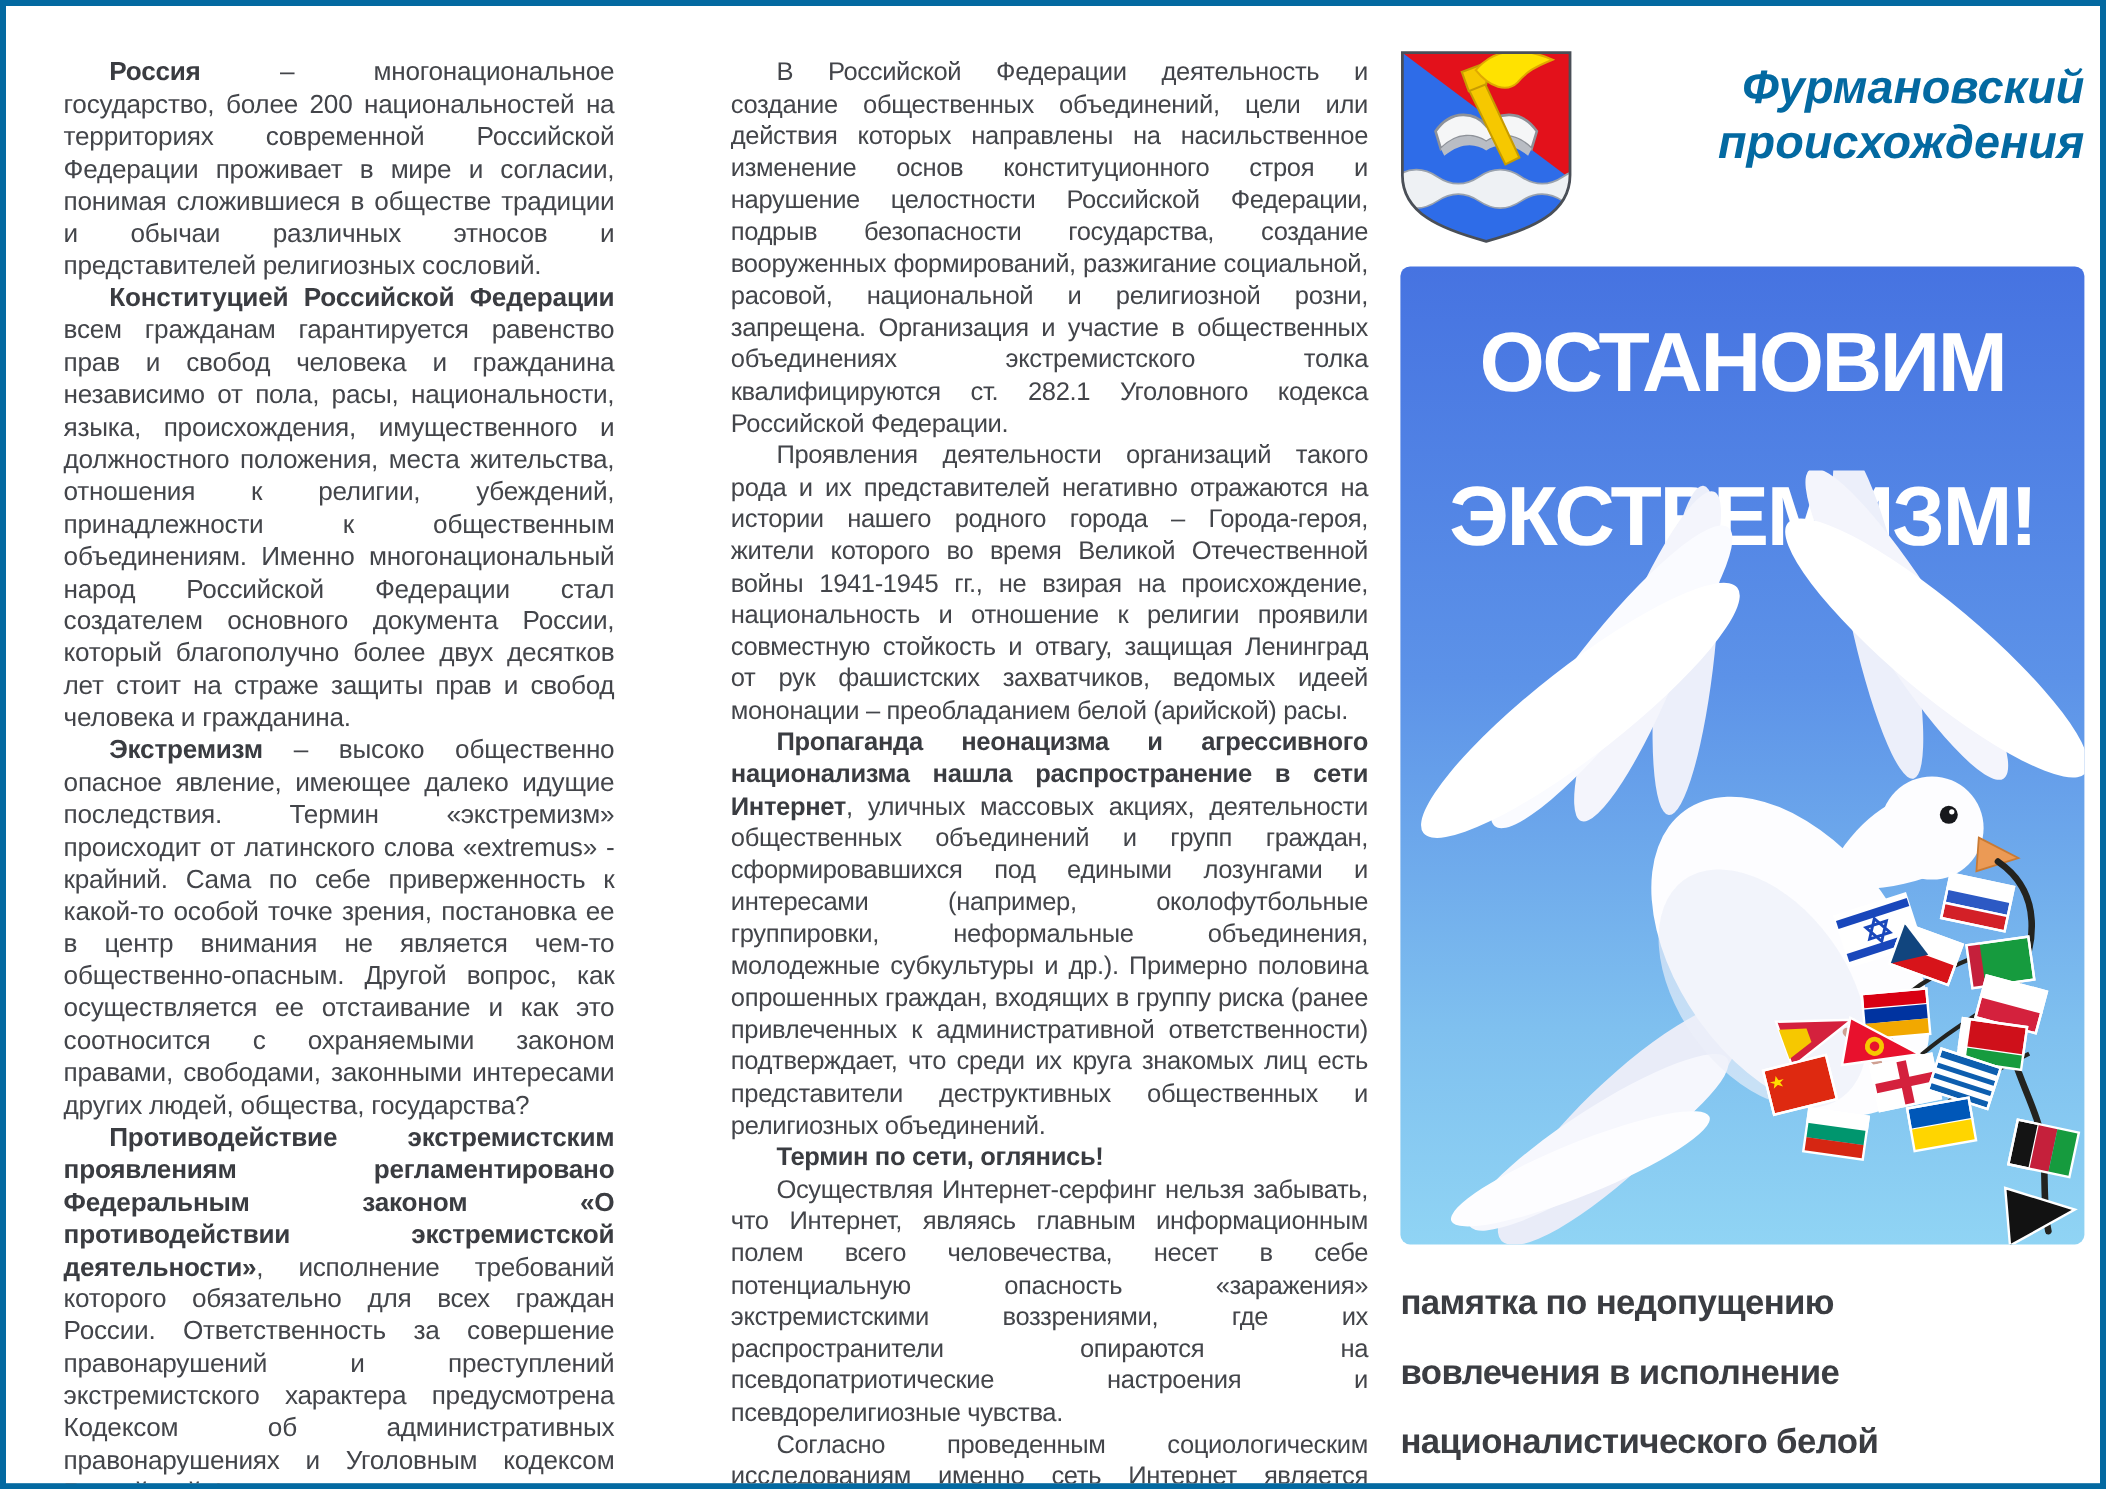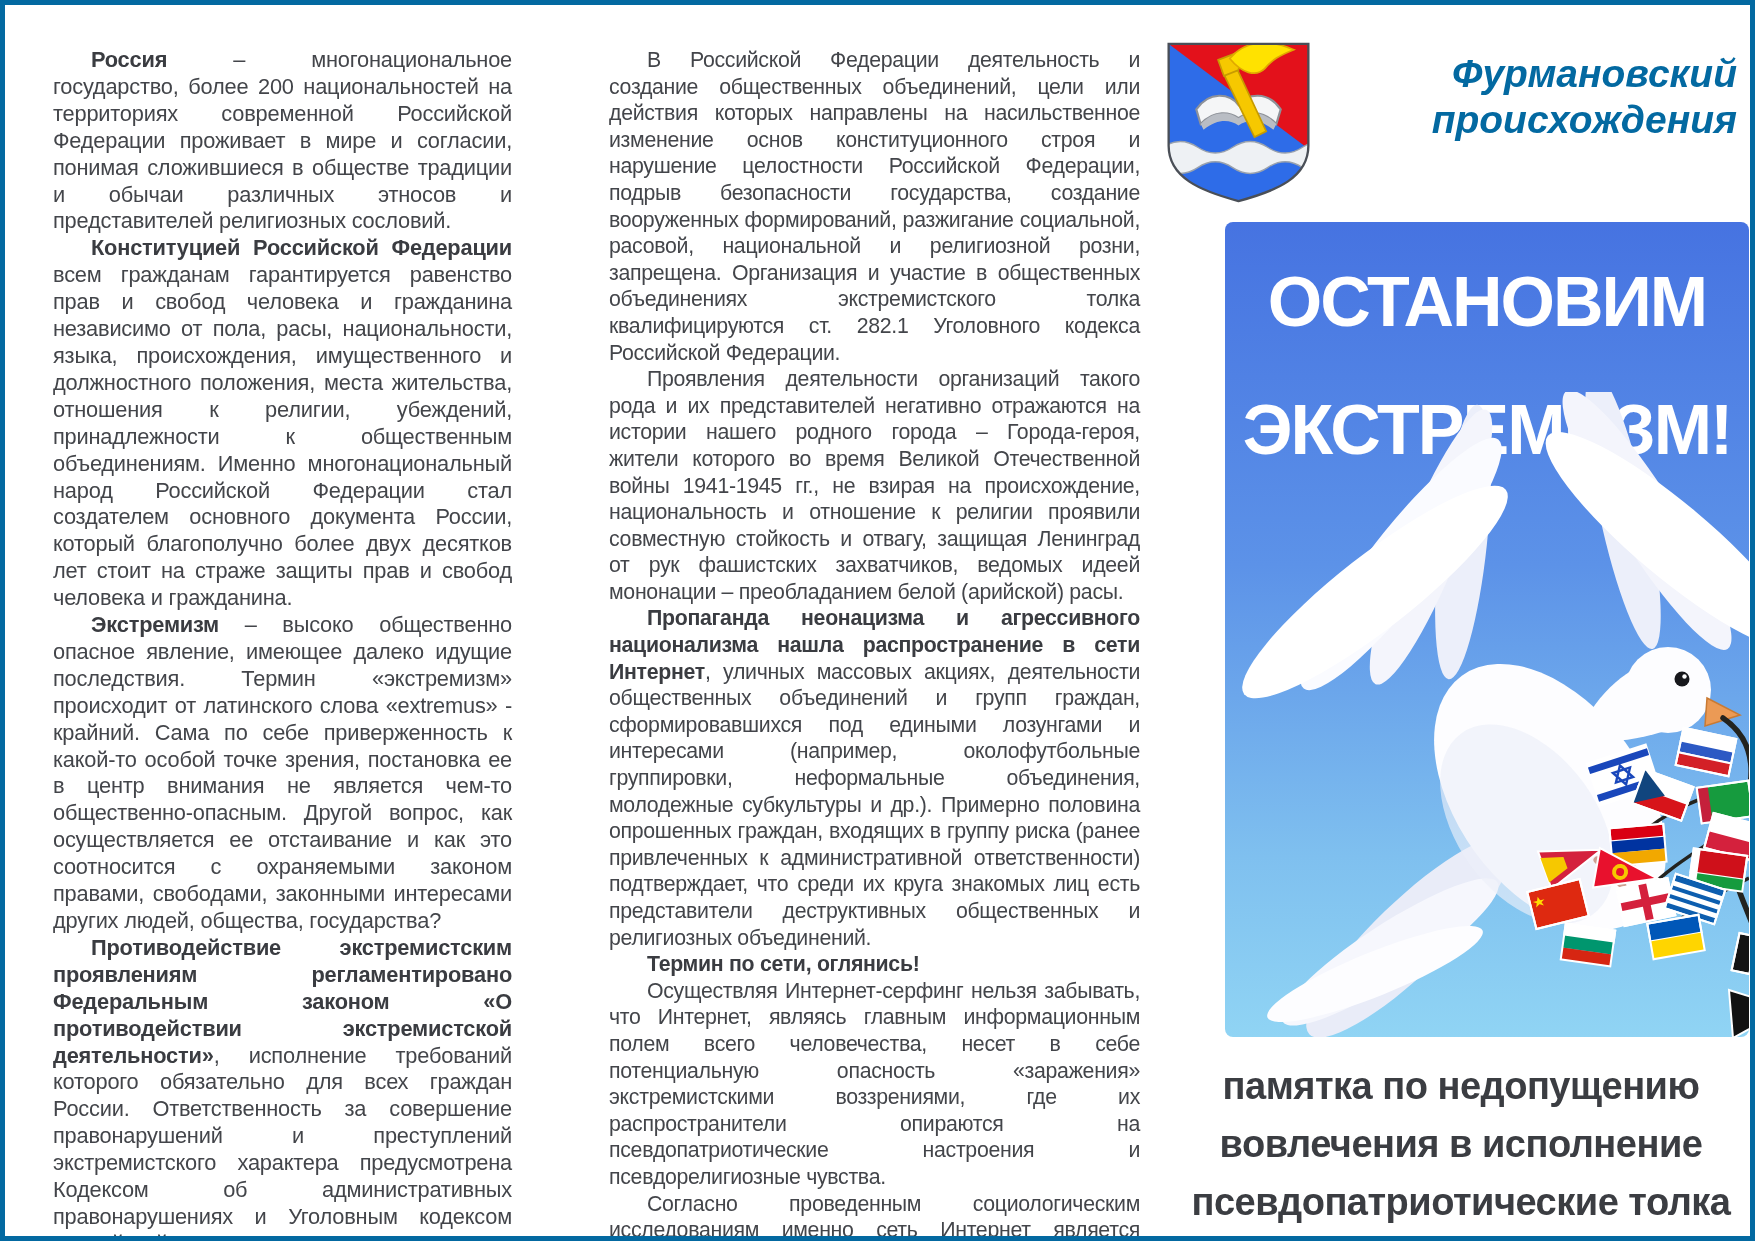--- a/index.html
+++ b/index.html
@@ -16,33 +16,34 @@
   .col-middle{left:604px;width:531px;font-size:21.3px;line-height:26.6px;letter-spacing:-0.3px;}
   
   .crest{position:absolute;left:1160px;top:36px;width:147px;height:163px;}
   
   .district{
     position:absolute;left:1358px;top:46px;width:374px;text-align:right;
     color:#0369a1;font-weight:bold;font-style:italic;font-size:39px;line-height:46px;
   }
   
   .blue-panel{
-    position:absolute;left:1220px;top:217px;width:524px;height:815px;border-radius:8px;
+    position:absolute;left:1162px;top:217px;width:524px;height:815px;border-radius:8px;
     background:linear-gradient(180deg,#4673e1 0%,#5c92e8 42%,#7fc0ef 78%,#90d4f4 100%);
     overflow:hidden;
+    padding-left:46px;
   }
   .banner-title{
     position:absolute;left:0;top:0;width:100%;padding-top:16px;text-align:center;
     color:#ffffff;font-weight:bold;font-size:70px;line-height:128px;letter-spacing:-2px;
   }
   .dove{position:absolute;left:0;top:170px;width:588px;height:645px;}
   
   .subtitle{
-    position:absolute;left:1162px;top:1052px;width:588px;text-align:center;
-    color:#3b3d42;font-weight:bold;font-size:38px;line-height:58px;letter-spacing:-0.5px;
+    position:absolute;left:1162px;top:1052px;width:588px;text-align:left;
+    color:#3b3d42;font-weight:bold;font-size:29px;line-height:58px;letter-spacing:-0.5px;
   }
 </style>
 </head>
 <body>
 
 <div class="page">
 
   <div class="col col-left">
       <p><span class="b">Россия</span><span> – многонациональное государство, более 200 национальностей на территориях современной Российской Федерации проживает в мире и согласии, понимая сложившиеся в обществе традиции и обычаи различных этносов и представителей религиозных сословий.</span></p>
       <p><span class="b">Конституцией Российской Федерации</span><span> всем гражданам гарантируется равенство прав и свобод человека и гражданина независимо от пола, расы, национальности, языка, происхождения, имущественного и должностного положения, места жительства, отношения к религии, убеждений, принадлежности к общественным объединениям. Именно многонациональный народ Российской Федерации стал создателем основного документа России, который благополучно более двух десятков лет стоит на страже защиты прав и свобод человека и гражданина.</span></p>
@@ -208,16 +209,16 @@
         <g transform="translate(532 620) rotate(0)">
             <path d="M-28,-22 L30,-4 L-24,26 Z" fill="#121212"></path>
           </g>
       </g>
     </svg>
   </div>
 
   <div class="subtitle">
       <div>памятка по недопущению</div>
       <div>вовлечения в исполнение</div>
-      <div>псевдопатриотические толка</div>
+      <div>националистического белой</div>
     </div>
 
 </div>
 
 </body></html>

